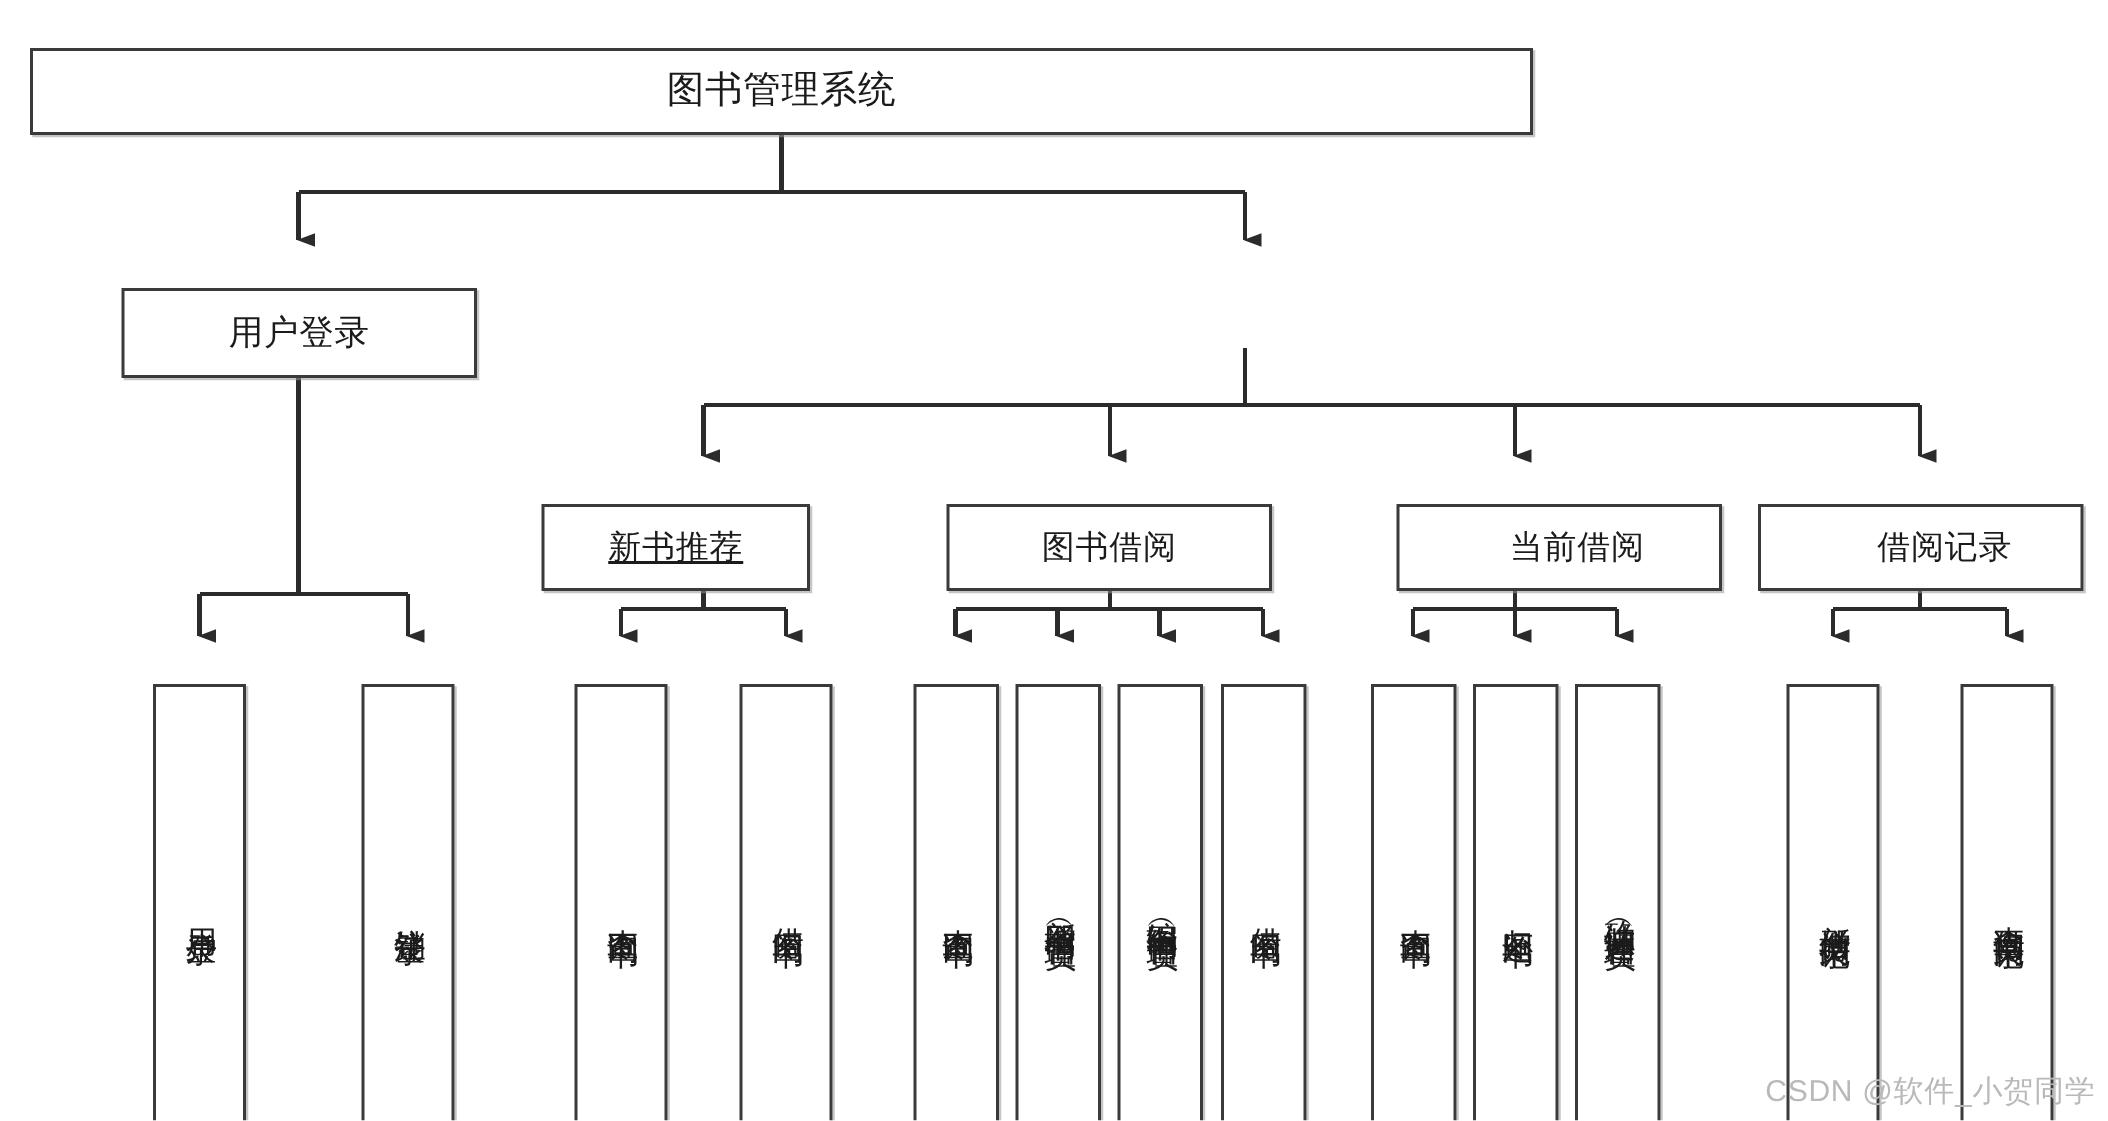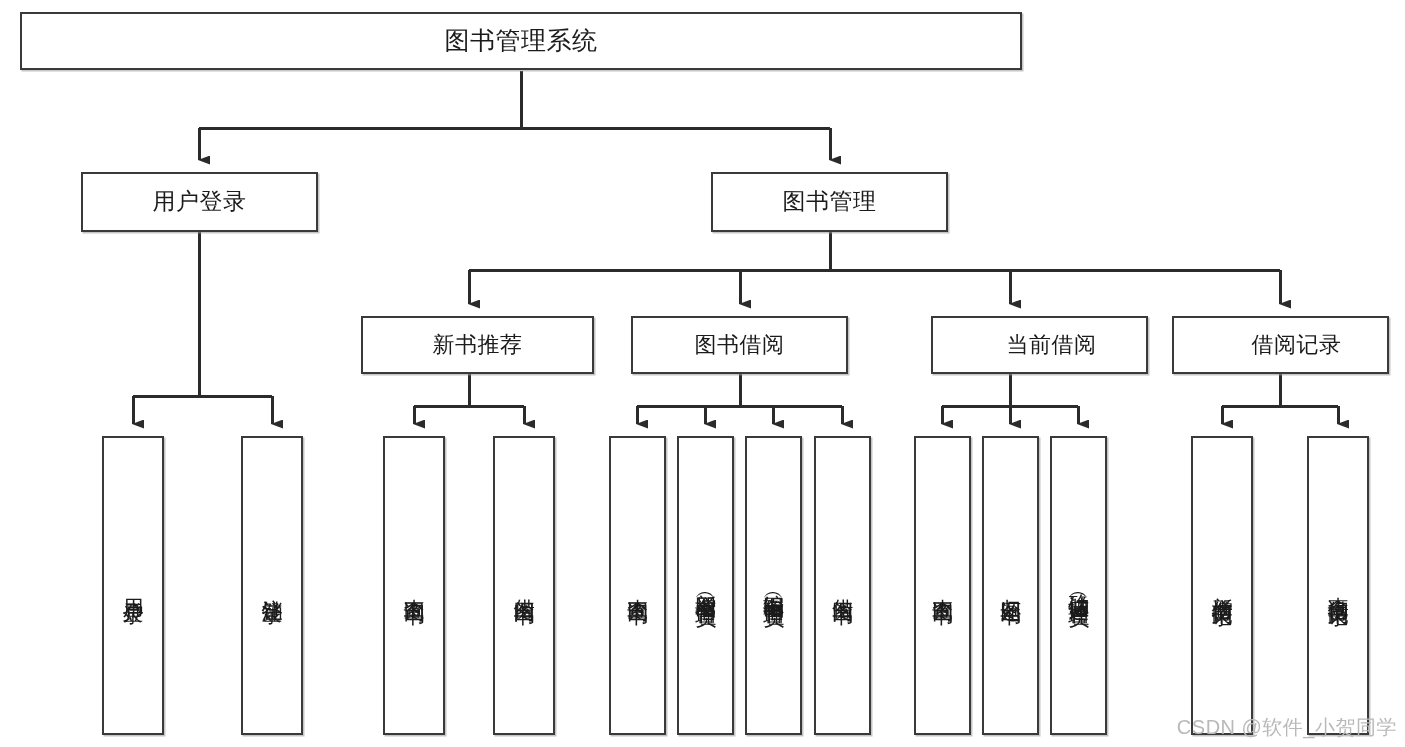--- a/index.html
+++ b/index.html
@@ -30,20 +30,21 @@
   .node {
     position: absolute;
     box-sizing: border-box;
     background: #ffffff;
     border: 2.5px solid #3a3a3a;
     box-shadow: 1.5px 1.5px 0 rgba(150,150,150,0.55);
     display: flex;
     align-items: center;
     justify-content: center;
     color: #1b1b1b;
+    margin-top: 20px;
   }
   .node .label {
     display: block;
     text-align: center;
     line-height: 1.18;
     letter-spacing: 0.5px;
   }
   
   .node.root .label  { font-size: 25px; }
   
@@ -131,25 +132,22 @@
   </svg>
 
   <div class="node root" style="left:20px; top:12px; width:1002px; height:58px;">
     <span class="label">图书管理系统</span>
   </div>
 
   <div class="node lvl2" style="left:81px; top:172px; width:237px; height:60px;">
     <span class="label">用户登录</span>
   </div>
 
-  <div class="node lvl2" style="left:711px; top:172px; width:237px; height:60px;">
-    <span class="label">图书管理</span>
-  </div>
-
-  <div class="node lvl3" style="left:361px; top:316px; width:233px; height:58px;">
+
+  <div class="node lvl3" style="left:361px; top:316px; width:179px; height:58px;text-decoration:underline;">
     <span class="label">新书推荐</span>
   </div>
 
   <div class="node lvl3" style="left:631px; top:316px; width:217px; height:58px;">
     <span class="label">图书借阅</span>
   </div>
 
   <div class="node lvl3" style="left:931px; top:316px; width:217px; height:58px;padding-left:24px;">
     <span class="label">当前借阅</span>
   </div>

